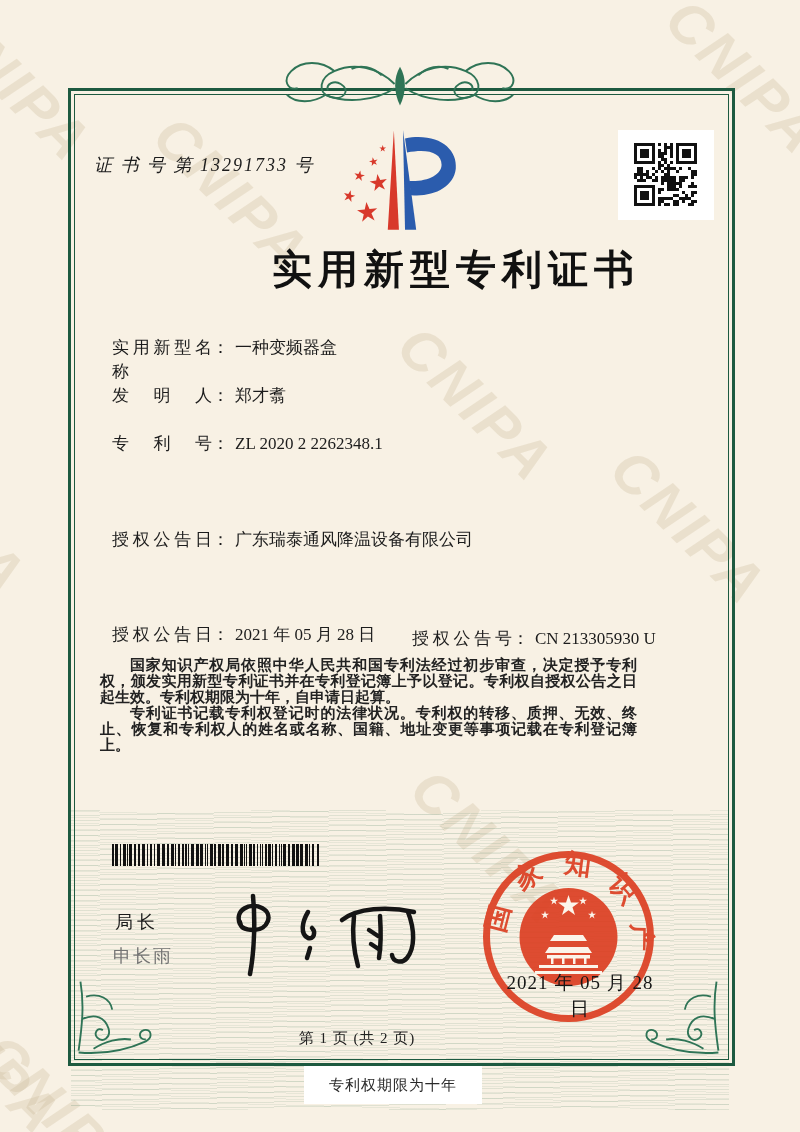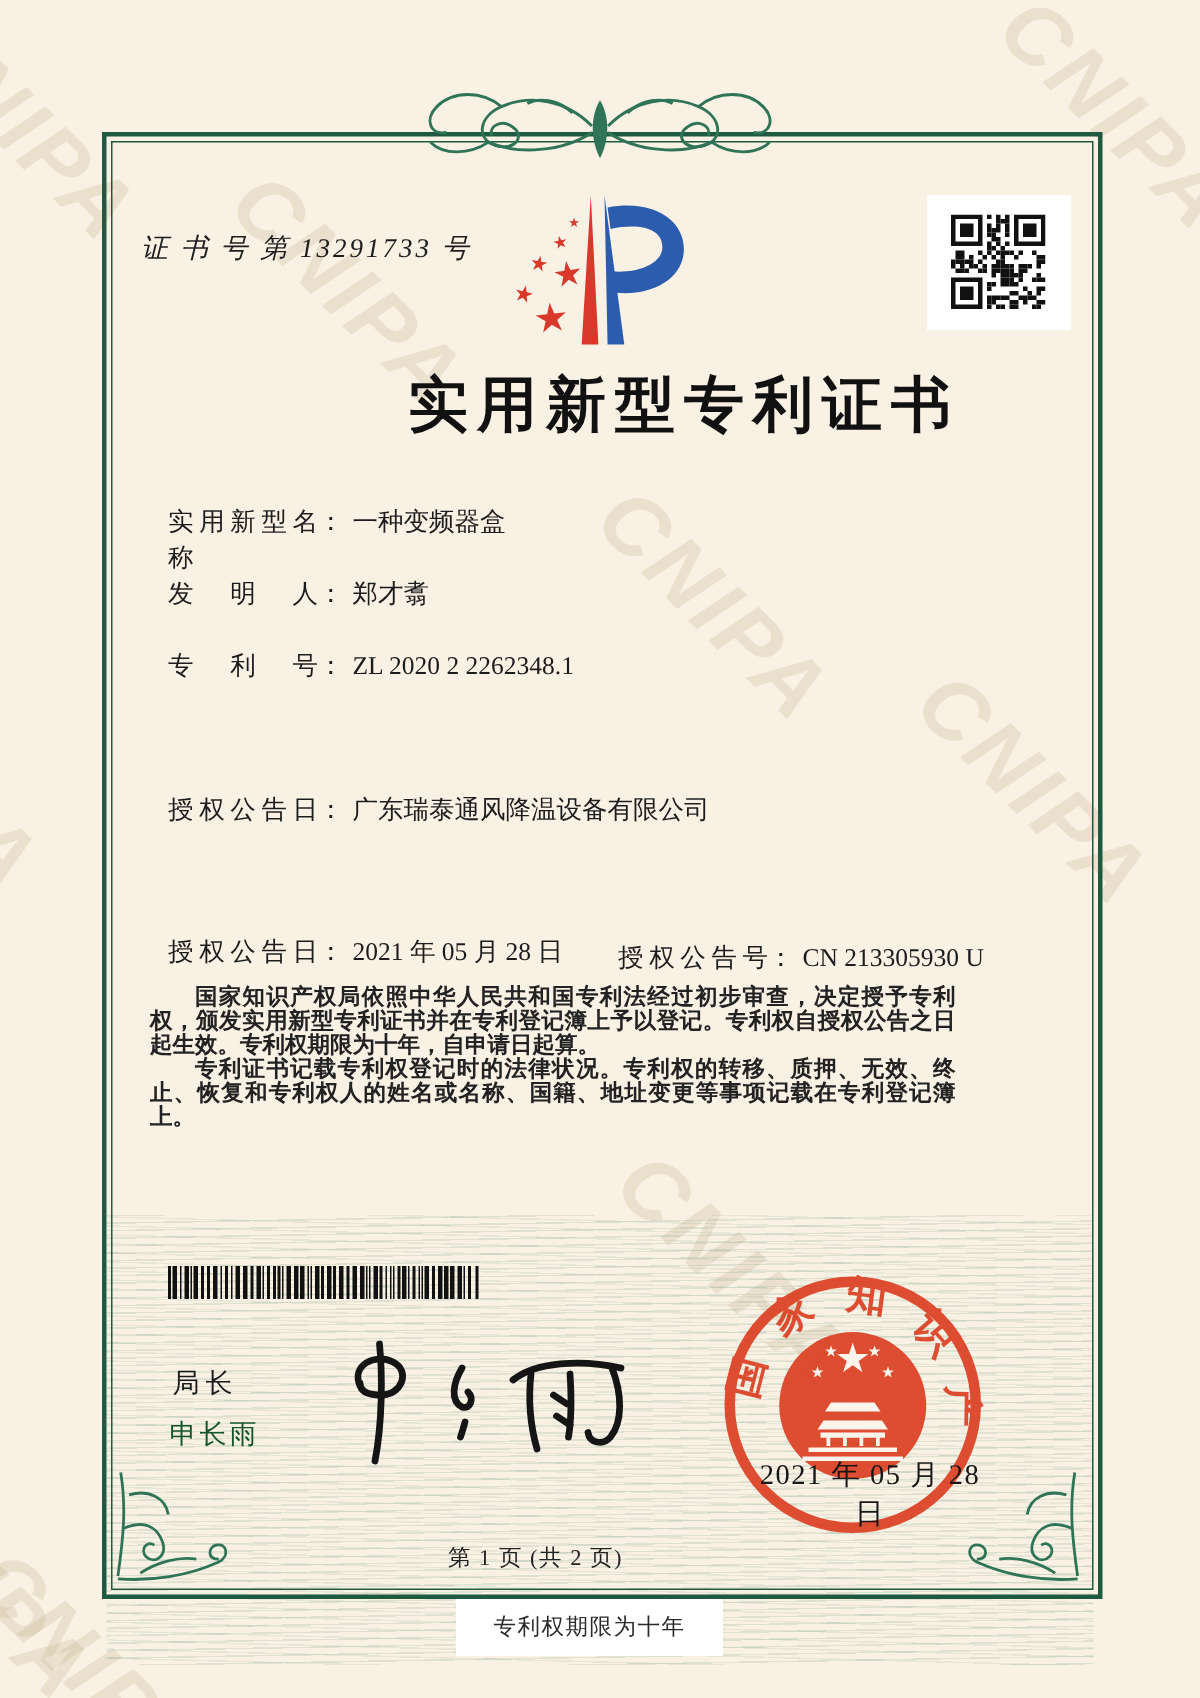--- a/index.html
+++ b/index.html
@@ -50,21 +50,21 @@
   .grant-right{position:absolute;left:300px;top:4px;}
   .paras{
     position:absolute;left:100px;top:657px;width:537px;z-index:3;
     font-size:15px;line-height:16px;text-align:justify;color:#222;font-weight:bold;
   }
   .paras p{margin:0;text-indent:2em;}
   .barcode{position:absolute;left:112px;top:844px;z-index:3;}
   .sig-title{position:absolute;left:115px;top:910px;z-index:3;
     font-family:"Liberation Sans","DejaVu Sans",sans-serif;font-size:18px;letter-spacing:4px;color:#1a1a1a;}
   .sig-name{position:absolute;left:113px;top:944px;z-index:3;
-    font-family:"Liberation Sans","DejaVu Sans",sans-serif;font-size:18px;letter-spacing:2px;color:#14532d;}
+    font-family:"Liberation Sans","DejaVu Sans",sans-serif;font-size:18px;letter-spacing:2px;color:#737373;}
   .sig-script{position:absolute;left:222px;top:886px;z-index:3;}
   .seal{position:absolute;left:481px;top:849px;z-index:3;}
   .seal-date{
     position:absolute;left:496px;top:970px;width:168px;z-index:4;
     font-size:19px;text-align:center;letter-spacing:1px;color:#161616;
   }
   .page-info{
     position:absolute;left:68px;top:1029px;width:578px;text-align:center;z-index:3;
     font-size:15px;letter-spacing:1px;color:#222;
   }

